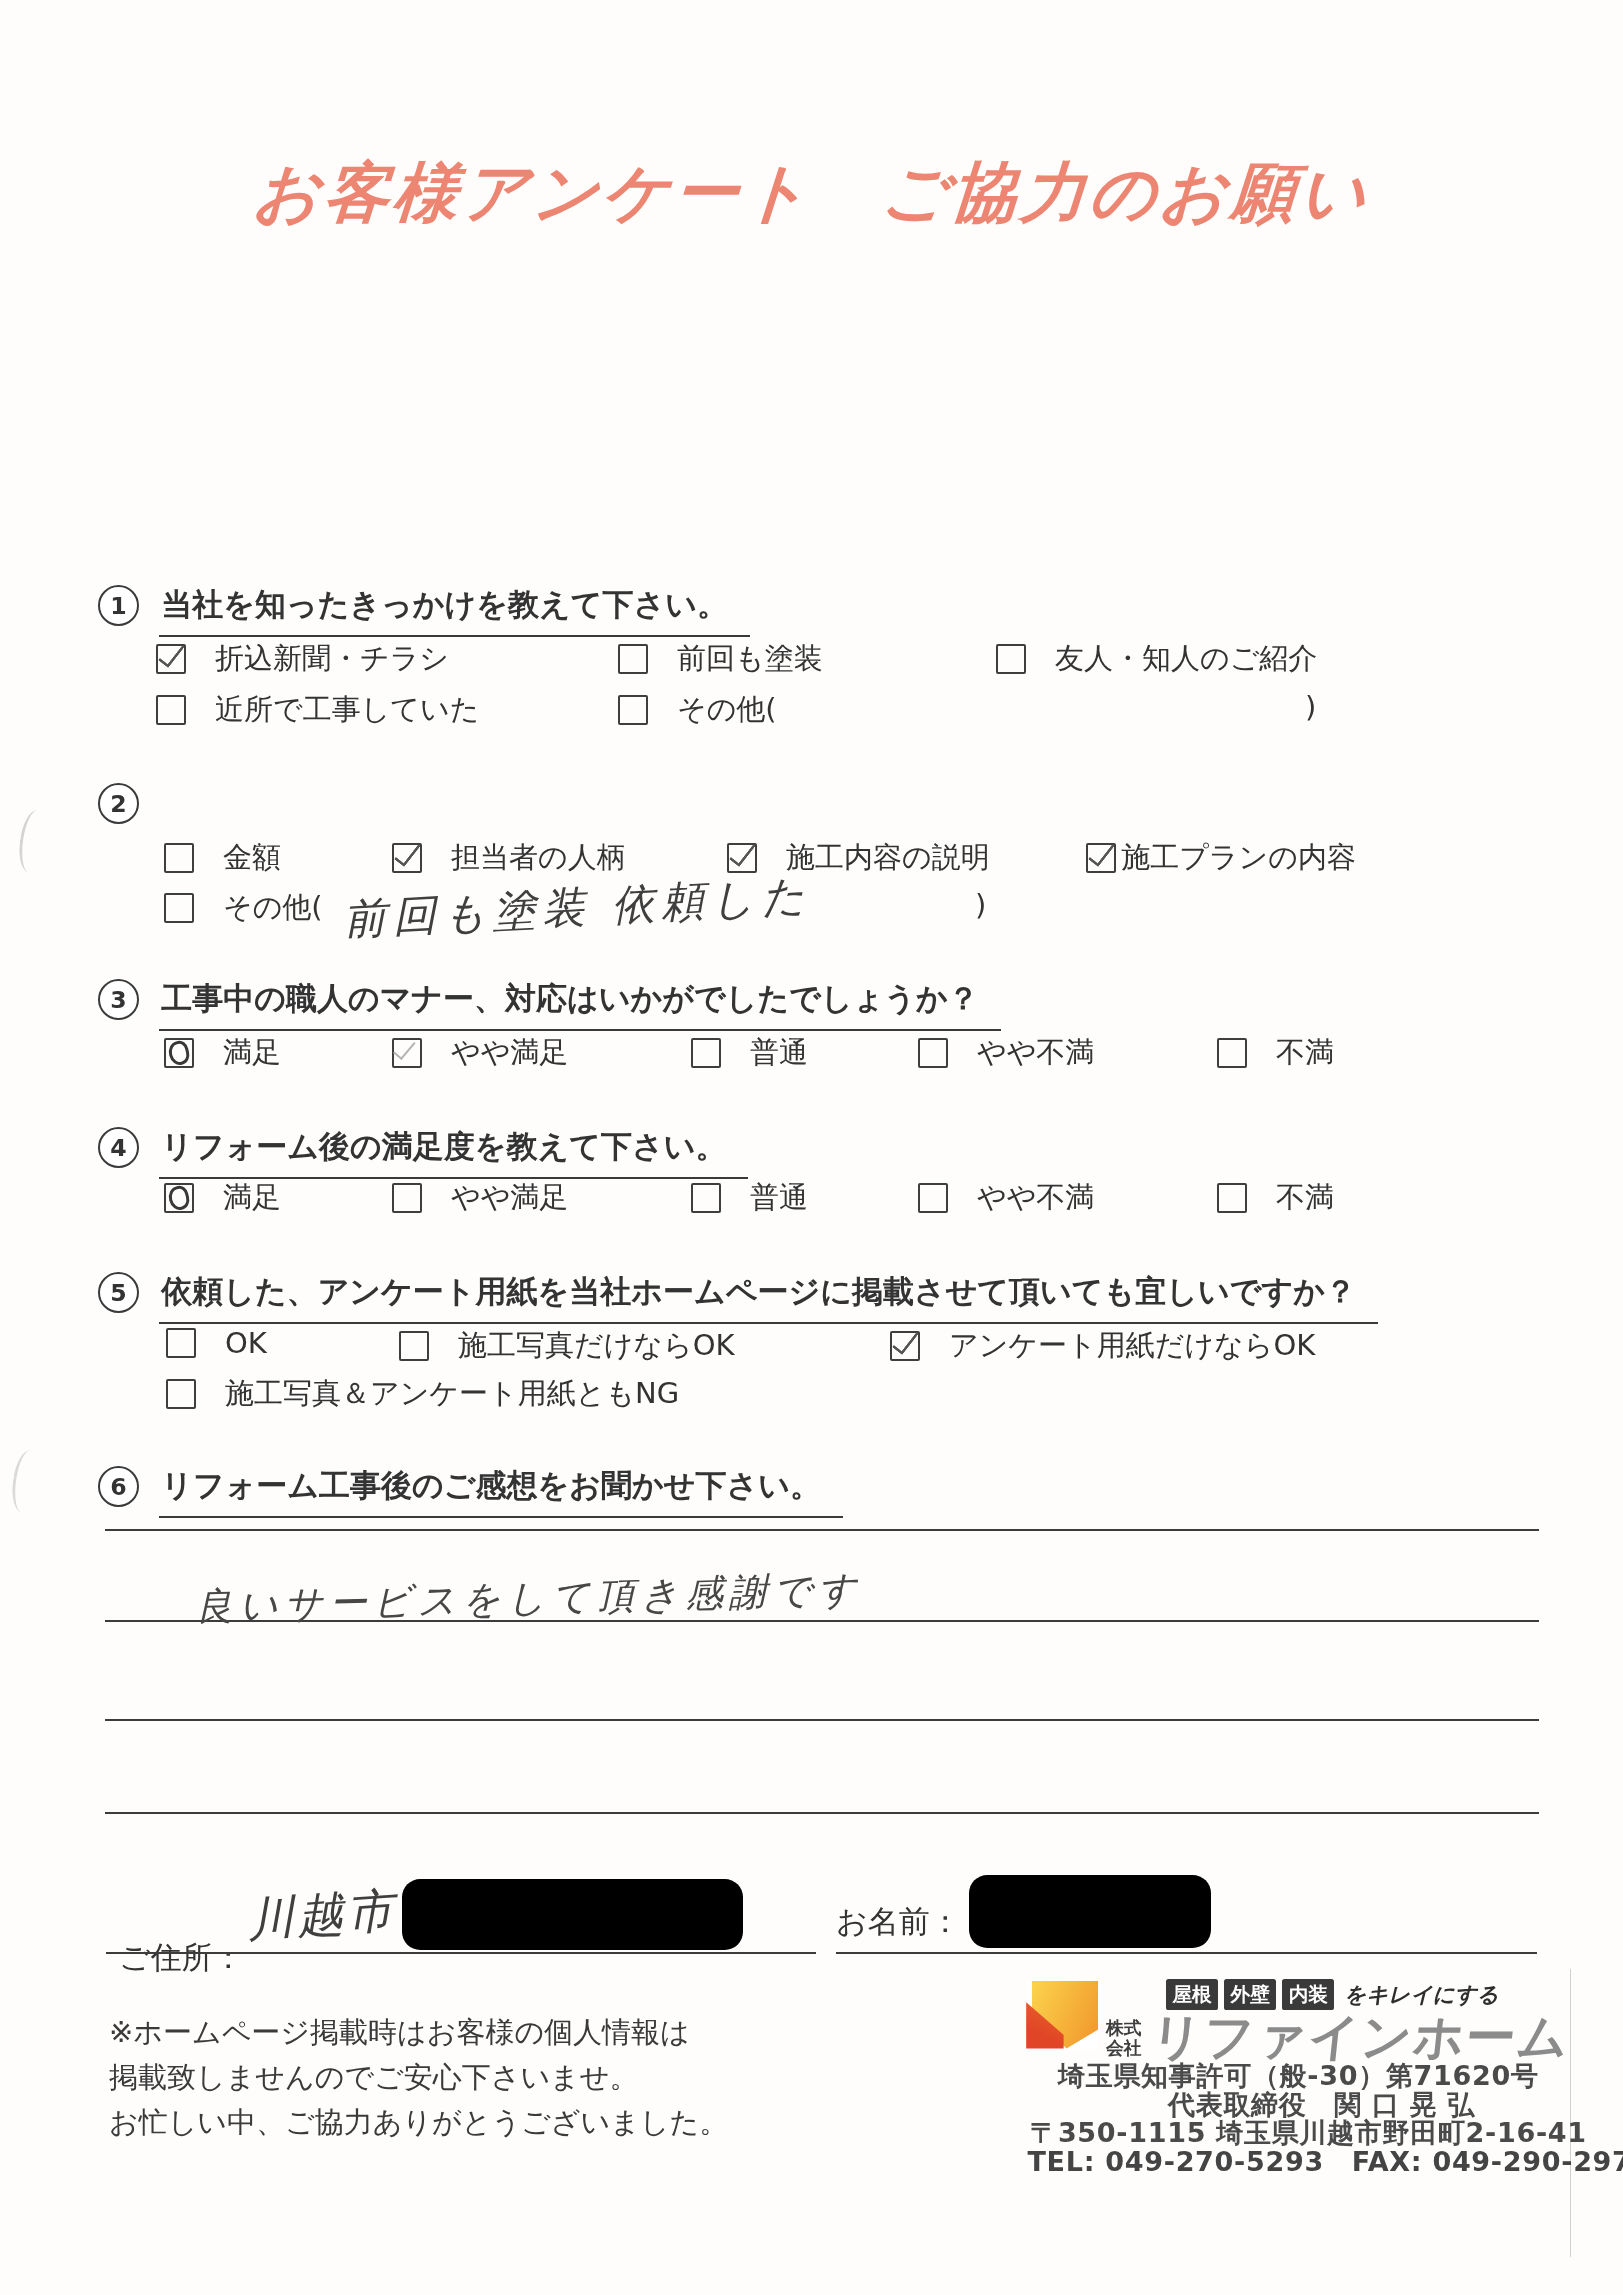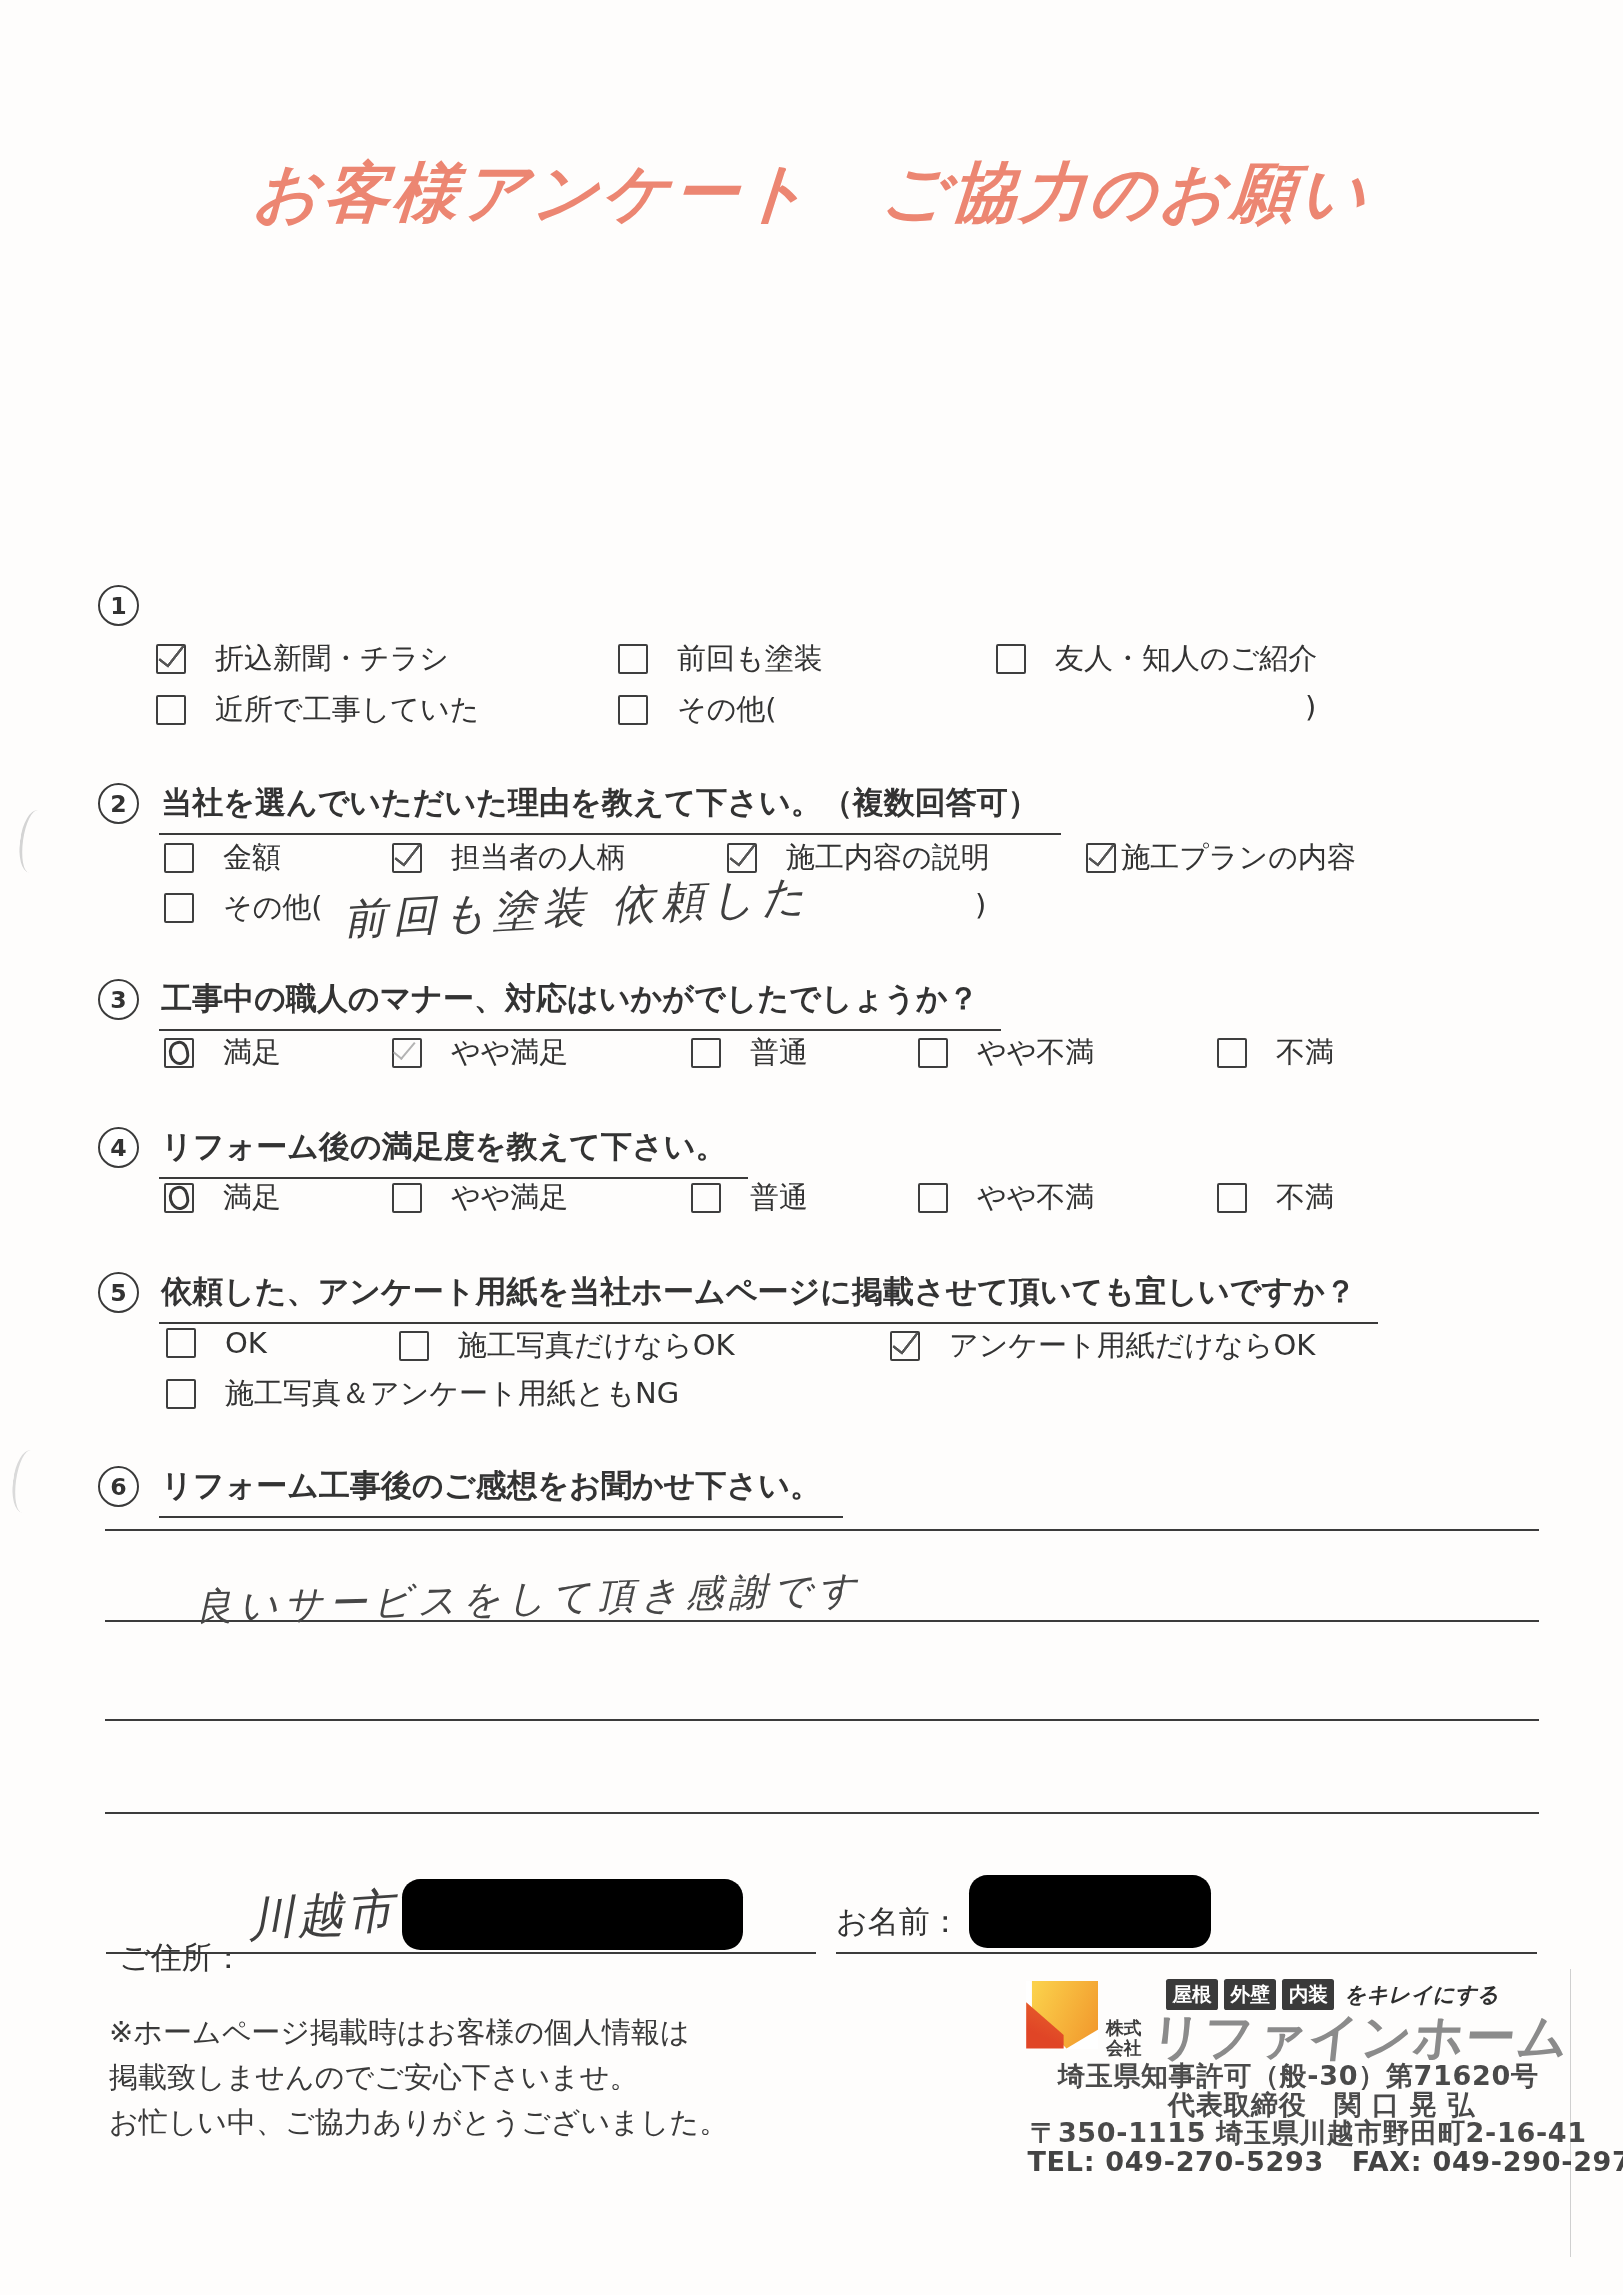--- a/index.html
+++ b/index.html
@@ -82,20 +82,21 @@
   <div class="arc" style="left:19.6px;top:810px;"></div>
   <div class="arc" style="left:13px;top:1450px;border-left-color:#dadada;"></div>
   <div class="edgeline" style="left:1570px;top:1969px;height:288px;"></div>
 
   <div class="title">お客様アンケート　ご協力のお願い</div>
 
 
   <div class="q" style="left:98px;top:584px;width:1498px;height:190px;">
     <div class="qhead">
       <span class="qnum">1</span>
+      <span class="qtitle">当社を知ったきっかけを教えて下さい。</span>
     </div>
     <div class="opt" style="left:58px;top:55px;">
       <span class="cb mark-check">
           <i class="mk"></i>
         </span>
       <span class="olbl">折込新聞・チラシ</span>
     </div>
     <div class="opt" style="left:520px;top:55px;">
       <span class="cb"></span>
       <span class="olbl">前回も塗装</span>
@@ -111,21 +112,20 @@
     <div class="opt" style="left:520px;top:106px;">
       <span class="cb"></span>
       <span class="olbl">その他(</span>
     </div>
     <span class="cparen" style="left:1207px;top:106px;">)</span>
   </div>
 
   <div class="q" style="left:98px;top:782px;width:1505px;height:196px;">
     <div class="qhead">
       <span class="qnum">2</span>
-      <span class="qtitle">当社を選んでいただいた理由を教えて下さい。（複数回答可）</span>
     </div>
     <div class="opt" style="left:66px;top:56px;">
       <span class="cb"></span>
       <span class="olbl">金額</span>
     </div>
     <div class="opt" style="left:294px;top:56px;">
       <span class="cb mark-check">
           <i class="mk"></i>
         </span>
       <span class="olbl">担当者の人柄</span>

